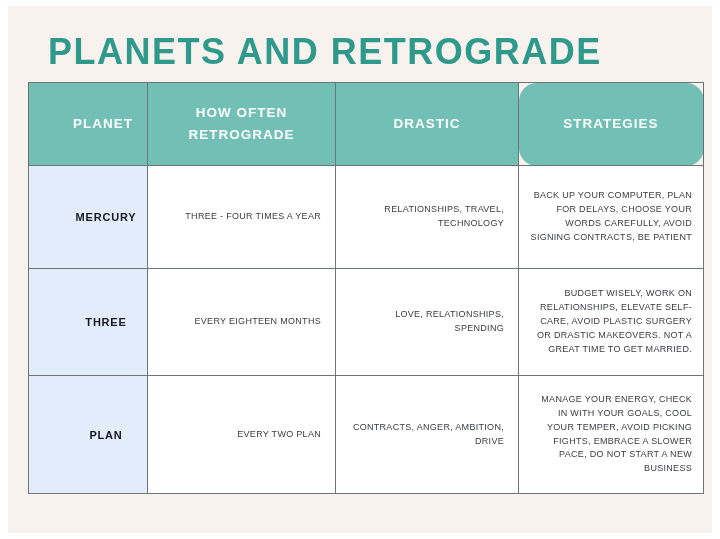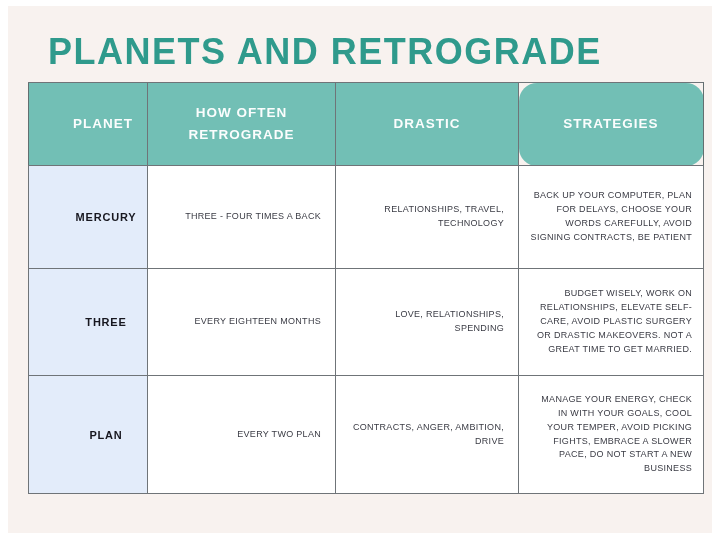--- a/index.html
+++ b/index.html
@@ -91,21 +91,21 @@
       <tr>
         <th>PLANET</th>
         <th>HOW OFTEN RETROGRADE</th>
         <th>DRASTIC</th>
         <th>STRATEGIES</th>
       </tr>
     </thead>
     <tbody>
       <tr class="row-mercury">
         <th class="planet-cell">MERCURY</th>
-        <td class="frequency-cell">THREE - FOUR TIMES A BACK</td>
+        <td class="frequency-cell">THREE - FOUR TIMES A YEAR</td>
         <td class="affects-cell">RELATIONSHIPS, TRAVEL, TECHNOLOGY</td>
         <td class="strategies-cell">BACK UP YOUR COMPUTER, PLAN FOR DELAYS, CHOOSE YOUR WORDS CAREFULLY, AVOID SIGNING CONTRACTS, BE PATIENT</td>
       </tr>
       <tr class="row-venus">
         <th class="planet-cell">THREE</th>
         <td class="frequency-cell">EVERY EIGHTEEN MONTHS</td>
         <td class="affects-cell">LOVE, RELATIONSHIPS, SPENDING</td>
         <td class="strategies-cell">BUDGET WISELY, WORK ON RELATIONSHIPS, ELEVATE SELF-CARE, AVOID PLASTIC SURGERY OR DRASTIC MAKEOVERS. NOT A GREAT TIME TO GET MARRIED.</td>
       </tr>
       <tr class="row-mars">

